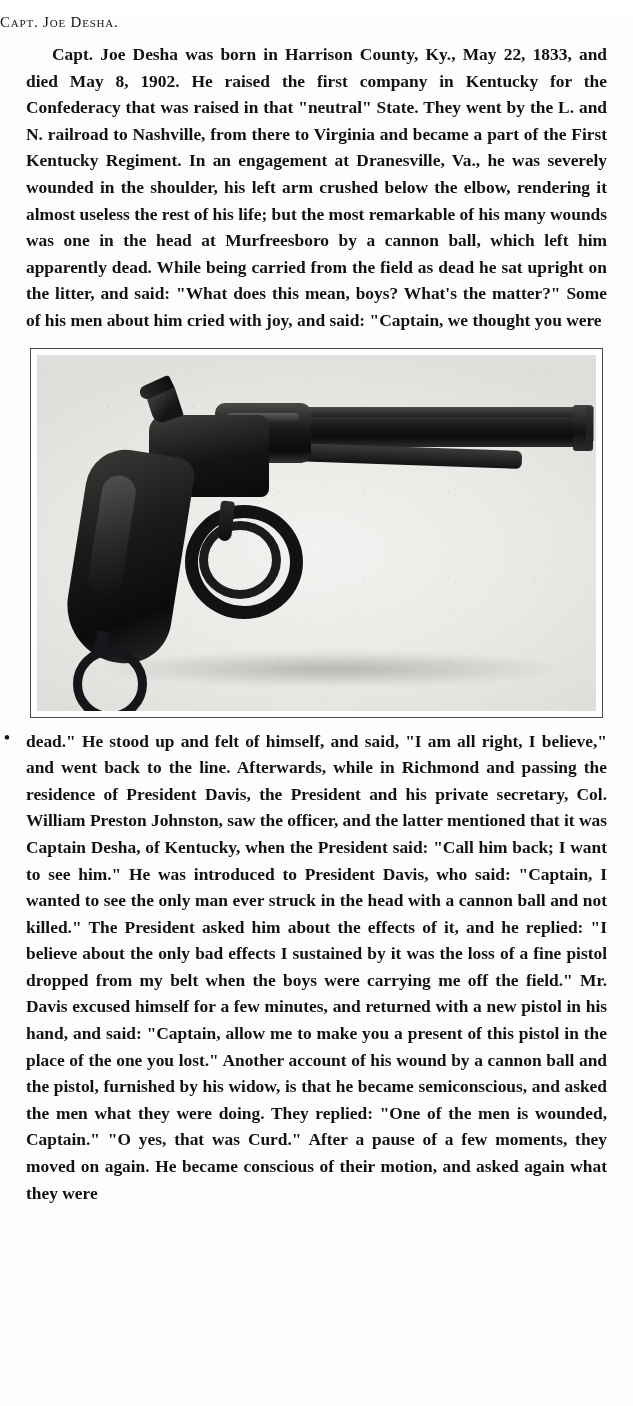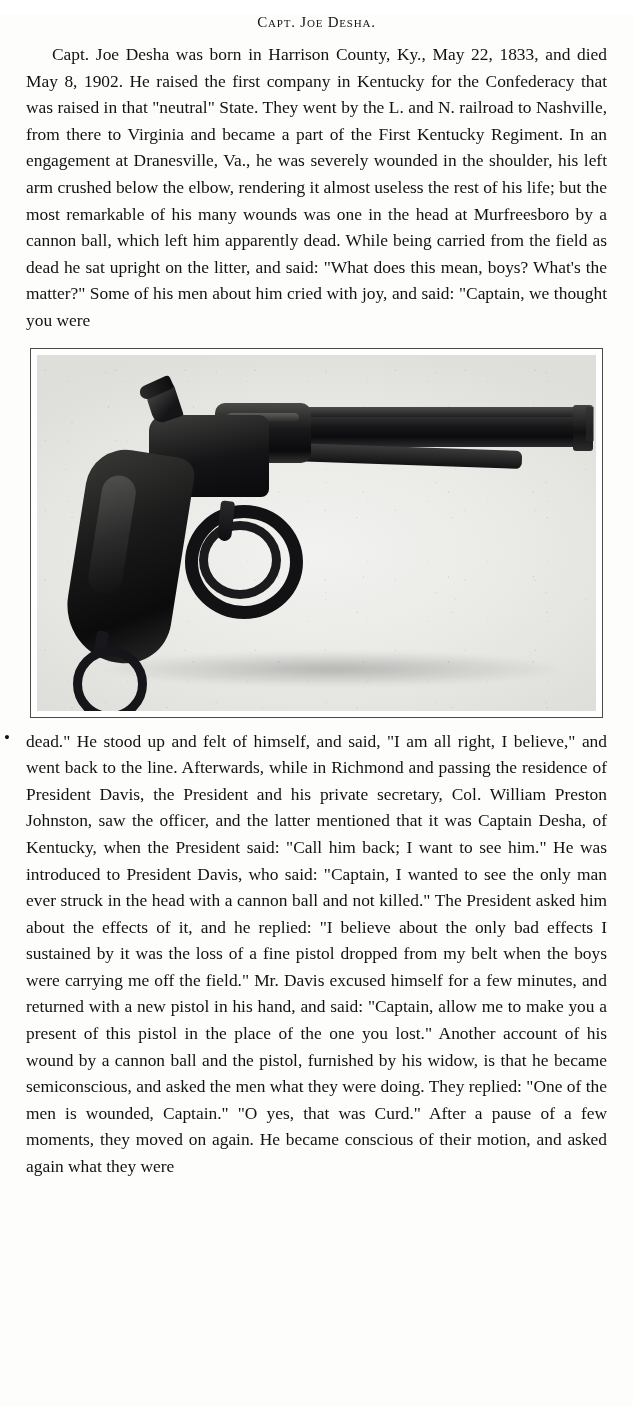--- a/index.html
+++ b/index.html
@@ -17,32 +17,33 @@
   }
   .page {
     position: relative;
     width: 633px;
     height: 1406px;
     background: #fdfdfb;
     padding: 0;
     box-sizing: border-box;
   }
   .page-title {
-    text-align: center;
+    text-align: left;
     font-size: 15px;
     letter-spacing: 0.8px;
     font-variant: small-caps;
     text-transform: capitalize;
     margin: 14px 0 10px 0;
     color: #141414;
     font-family: "Liberation Serif", serif;
   }
   .textblock {
     padding: 0 26px;
     box-sizing: border-box;
+    font-weight: bold;
   }
   .para {
     font-size: 17.4px;
     line-height: 26.6px;
     text-align: justify;
     text-justify: inter-word;
     margin: 0;
     color: #121212;
     -webkit-hyphens: manual;
     hyphens: manual;

